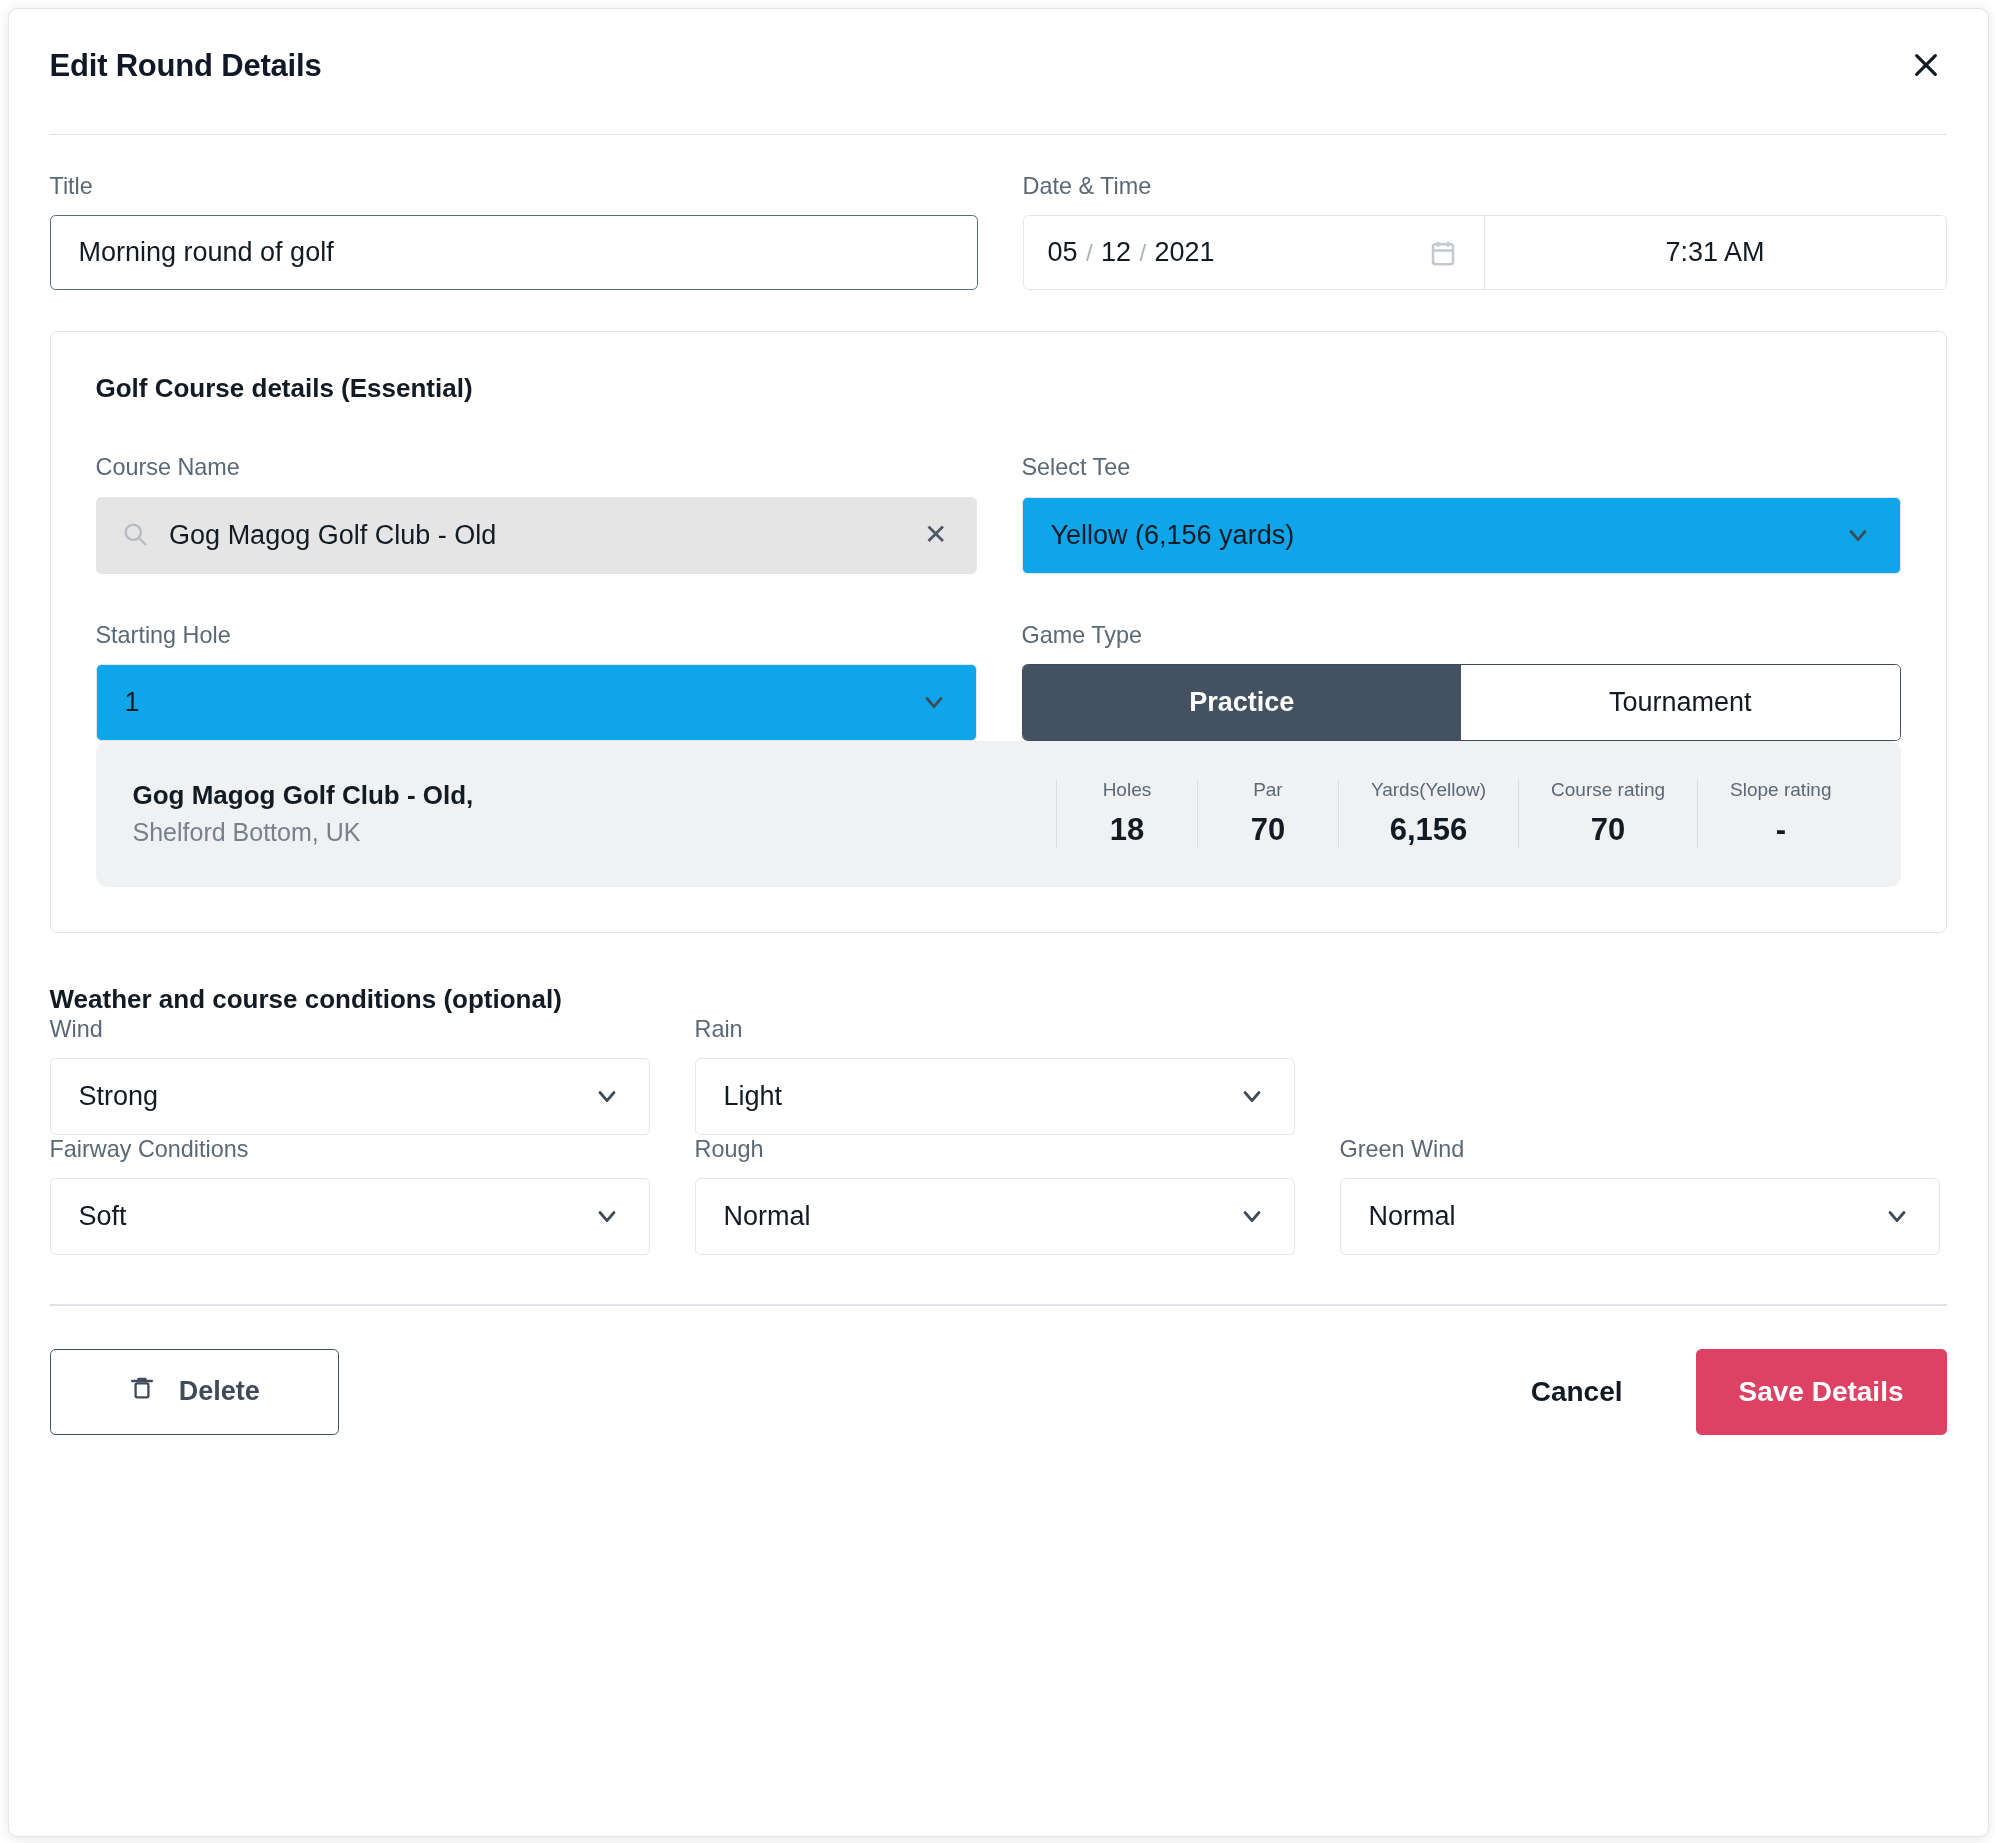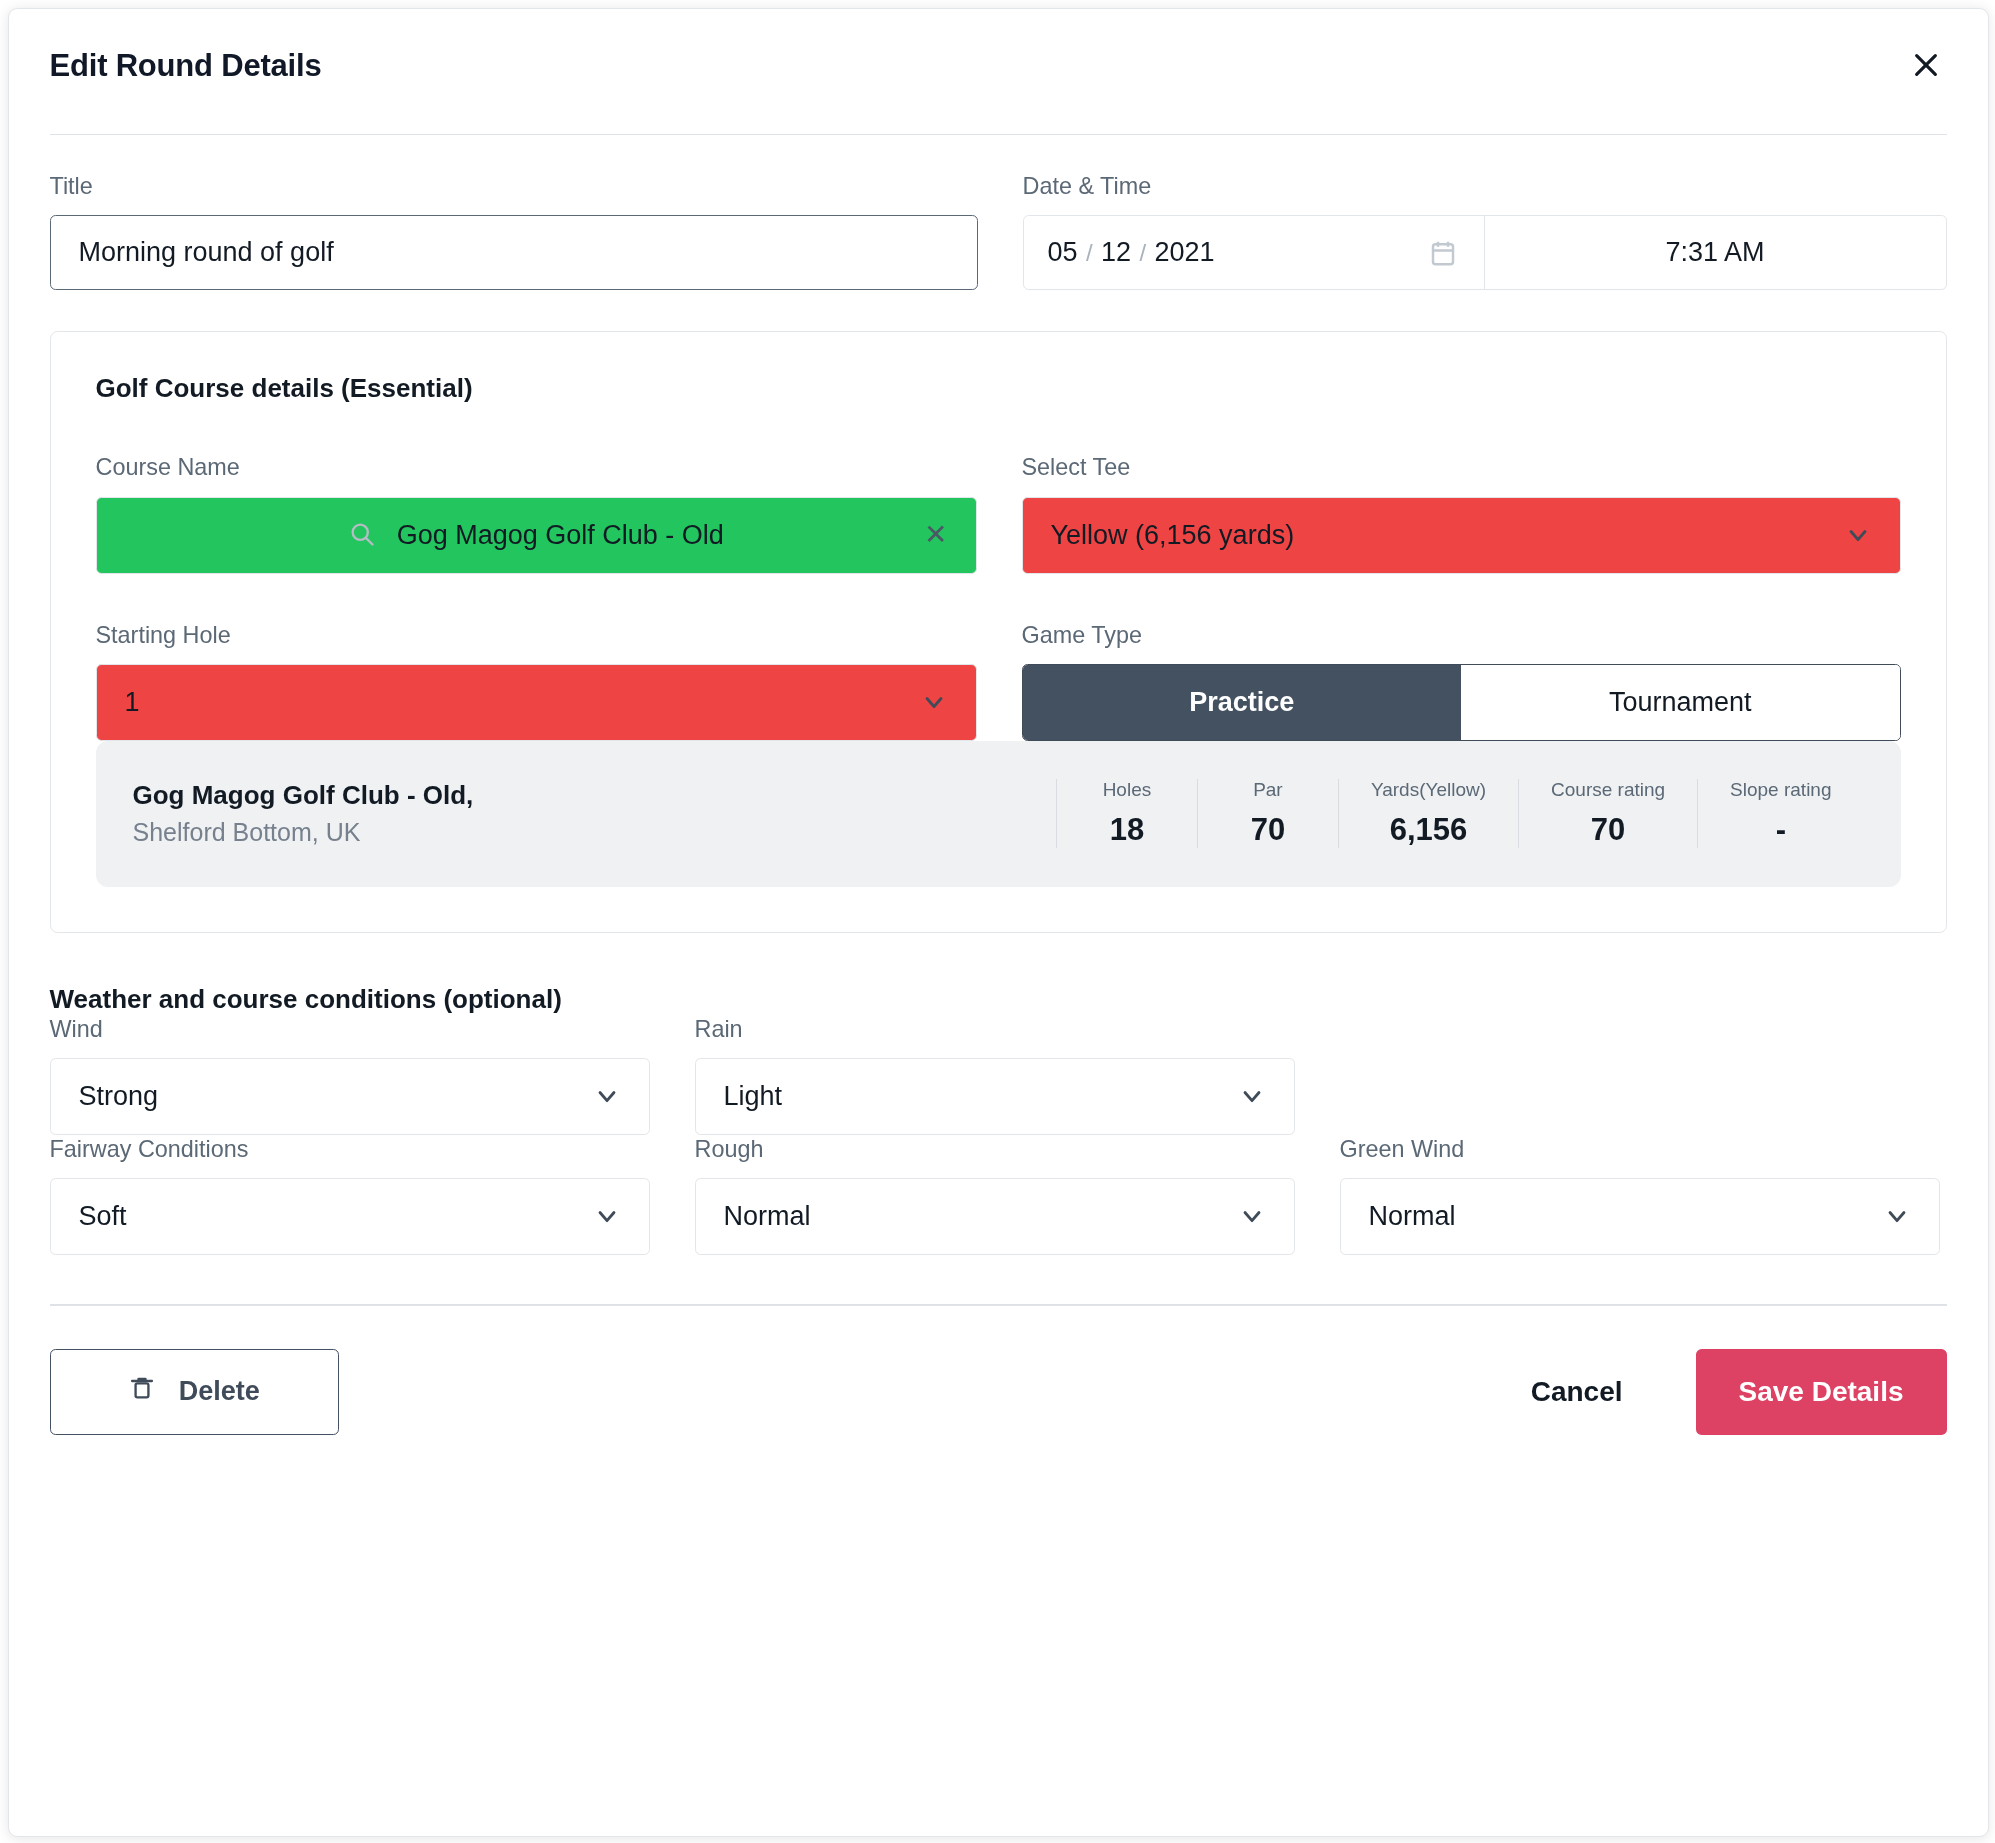--- a/index.html
+++ b/index.html
@@ -150,25 +150,24 @@
   .card-row + .card-row { margin-top: 47px; }
   .cell-left { width: 881px; }
   .cell-right { flex: 1; }
 
   .search-box {
     position: relative;
     width: 100%;
     height: 77px;
     border: 1.9px solid #e2e6ea;
     border-radius: 5.6px;
-    background: #22c55e;
+    background: #e5e5e5;
     display: flex;
     align-items: center;
     padding: 0 24px;
-    justify-content: center;
   }
   .search-value {
     font-size: 27px;
     color: #121a24;
     margin-left: 20.6px;
   }
   .clear-x {
     position: absolute;
     right: 28px;
     top: 50%;
@@ -182,21 +181,21 @@
     padding: 0;
     font-family: "Liberation Sans", sans-serif;
   }
 
   .select-box {
     position: relative;
     width: 100%;
     height: 77px;
     border: 1.9px solid #e2e6ea;
     border-radius: 5.6px;
-    background: #ef4444;
+    background: #0ea5e9;
     display: flex;
     align-items: center;
     padding: 0 28px;
     cursor: pointer;
   }
   .select-value {
     font-size: 27px;
     color: #121a24;
   }
   .chev {

